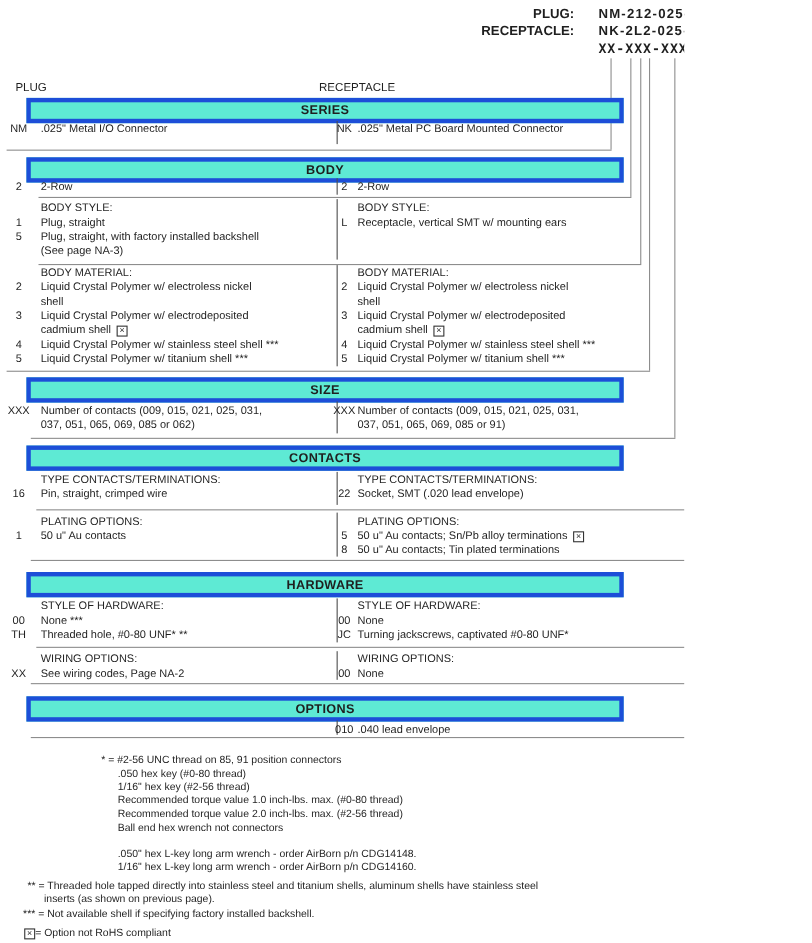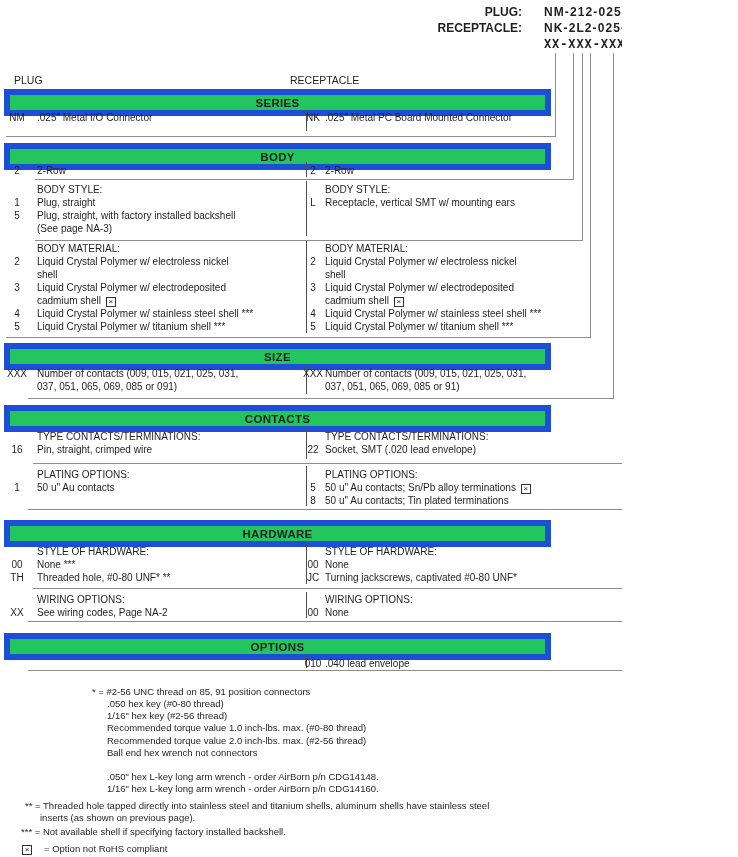--- a/index.html
+++ b/index.html
@@ -4,37 +4,37 @@
 <style>
   html,body{margin:0;padding:0;background:#fff}
   .page{position:relative;width:622px;height:857px;background:#fff;
         font-family:"Liberation Sans","DejaVu Sans",sans-serif;color:#1f1f1f;overflow:hidden}
   .t{position:absolute;font-size:10px;line-height:11px;white-space:nowrap}
   .cl{left:4px;width:26px;text-align:center}
   .dl{left:37px}
   .cr{left:300px;width:26px;text-align:center}
   .dr{left:325px}
   .colhead{position:absolute;font-size:10.5px;white-space:nowrap}
-  .secbox{position:absolute;left:4px;width:535px;height:15px;border:6px solid #1d4ed8;background:#22c55e;
+  .secbox{position:absolute;left:24px;width:535px;height:15px;border:4px solid #1d4ed8;background:#5eead4;
           display:flex;align-items:center;justify-content:center;
           font-weight:bold;font-size:11.5px;letter-spacing:.3px}
   .cdiv{position:absolute;left:306px;width:1px;background:#4d4d4d}
   .vln{position:absolute;width:1px;background:#8d8d8d}
   .hln{position:absolute;height:1px;background:#8d8d8d}
   .pn-label{position:absolute;left:360px;width:162px;text-align:right;font-weight:bold;
             font-size:12px;line-height:13px;white-space:nowrap}
   .pn-value{position:absolute;left:544px;font-size:12px;font-weight:bold;letter-spacing:1.1px;
             line-height:13px;white-space:nowrap}
   .pn-mask{position:absolute;left:544px;font-family:"DejaVu Sans Mono",monospace;font-size:12px;
            font-weight:bold;letter-spacing:.9px;line-height:13px;white-space:nowrap}
   .fn{position:absolute;font-size:9.5px;line-height:11px;white-space:nowrap}
   .rohs{display:inline-block;width:8px;height:8px;border:1px solid #333;line-height:8px;
         text-align:center;font-size:8px;margin-left:5px;vertical-align:0;color:#1f1f1f}
   .rohs.first{margin-left:0}
-  .gap8{margin-left:12px}
+  .gap8{margin-left:0}
 </style>
 </head>
 <body>
 
 <div class="page">
 
   <div class="pn-label" style="top:6px">PLUG:</div>
   <div class="pn-value" style="top:6px">NM-212-025-161-THAC</div>
   <div class="pn-label" style="top:22px">RECEPTACLE:</div>
   <div class="pn-value" style="top:22px">NK-2L2-025-225-JC00</div>
@@ -136,21 +136,21 @@
   <div class="t cr" style="top:282px">3</div>
   <div class="t dr" style="top:282px">Liquid Crystal Polymer w/ electrodeposited</div>
   <div class="t dr" style="top:295px"><span>cadmium shell</span><span class="rohs"><span>×</span></span></div>
   <div class="t cr" style="top:308px">4</div>
   <div class="t dr" style="top:308px">Liquid Crystal Polymer w/ stainless steel shell ***</div>
   <div class="t cr" style="top:321px">5</div>
   <div class="t dr" style="top:321px">Liquid Crystal Polymer w/ titanium shell ***</div>
 
   <div class="t cl" style="top:368px">XXX</div>
   <div class="t dl" style="top:368px">Number of contacts (009, 015, 021, 025, 031,</div>
-  <div class="t dl" style="top:381px">037, 051, 065, 069, 085 or 091)</div>
+  <div class="t dl" style="top:381px">037, 051, 065, 069, 085 or 062)</div>
   <div class="t cr" style="top:368px">XXX</div>
   <div class="t dr" style="top:368px">Number of contacts (009, 015, 021, 025, 031,</div>
   <div class="t dr" style="top:381px">037, 051, 065, 069, 085 or 91)</div>
 
   <div class="t dl" style="top:431px">TYPE CONTACTS/TERMINATIONS:</div>
   <div class="t dr" style="top:431px">TYPE CONTACTS/TERMINATIONS:</div>
   <div class="t cl" style="top:444px">16</div>
   <div class="t dl" style="top:444px">Pin, straight, crimped wire</div>
   <div class="t cr" style="top:444px">22</div>
   <div class="t dr" style="top:444px">Socket, SMT (.020 lead envelope)</div>

